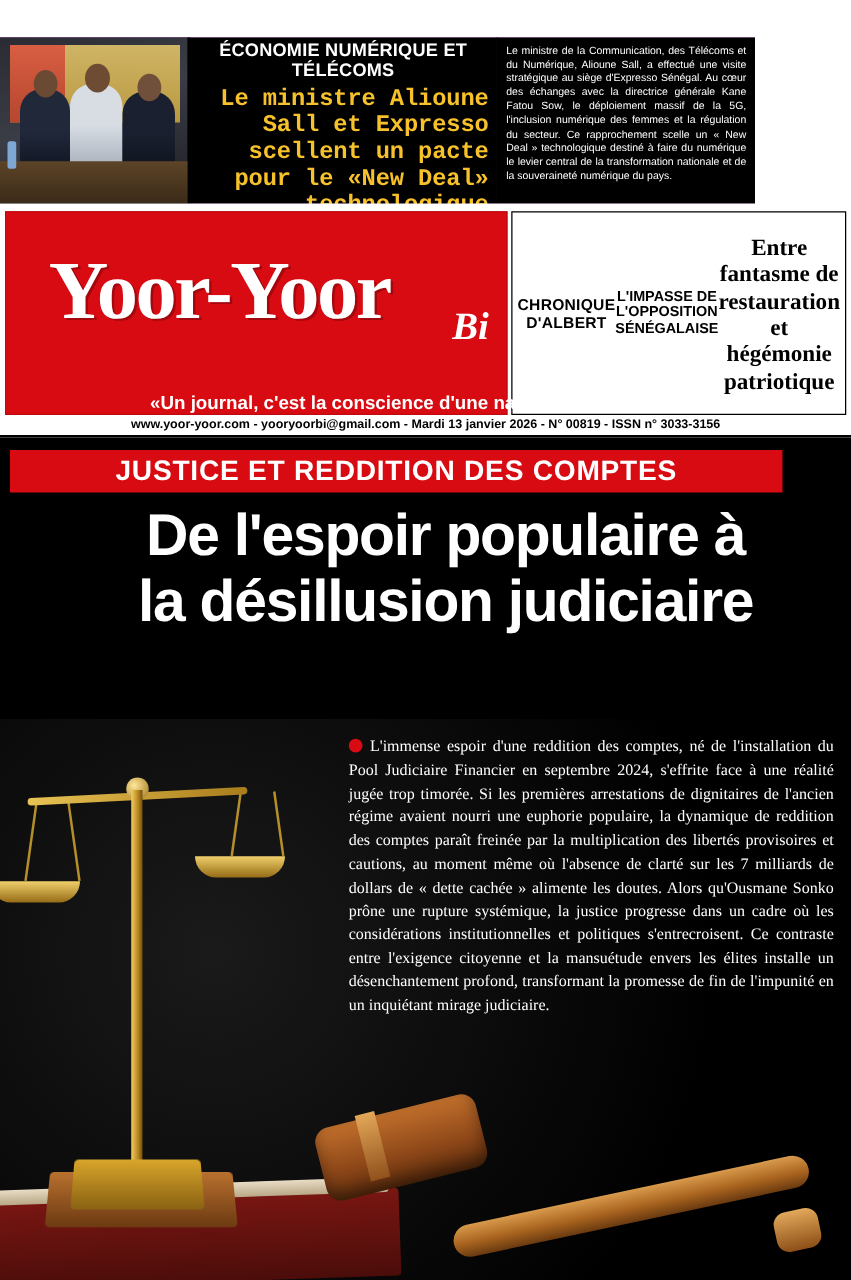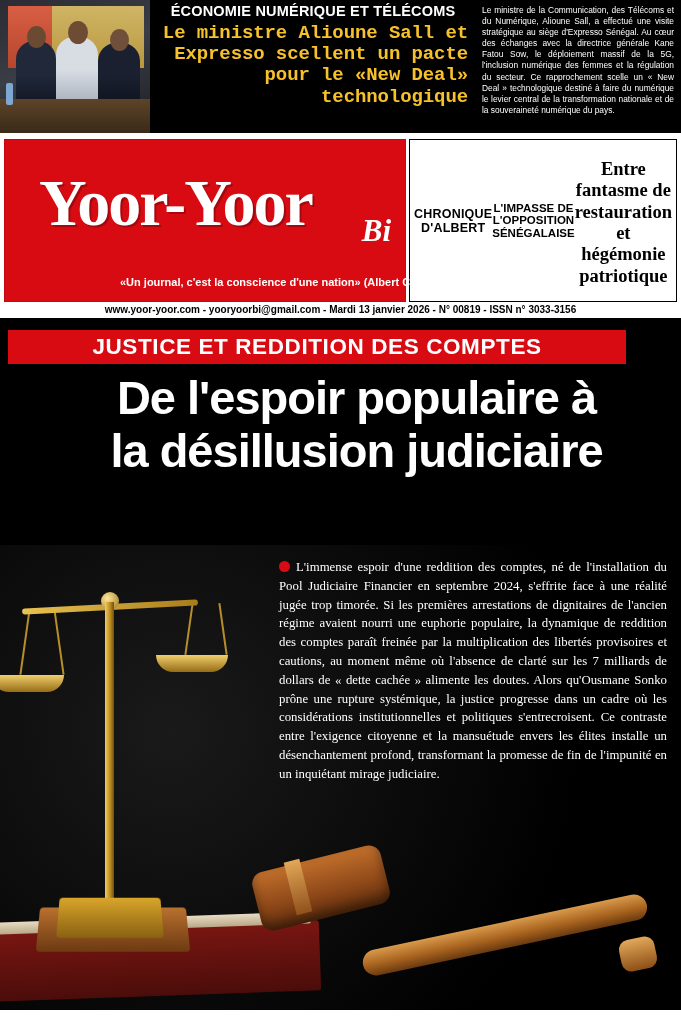--- a/index.html
+++ b/index.html
@@ -13,25 +13,26 @@
   .page {
     position: relative;
     width: 681px;
     height: 1024px;
     background: #ffffff;
   }
 
   
   .top-banner {
     position: relative;
-    width: 681px;
+    width: 604px;
     height: 133px;
     background: #a21caf;
     display: flex;
     align-items: stretch;
+    margin-top: 30px;
   }
   .tb-photo {
     width: 152px;
     height: 133px;
     position: relative;
     overflow: hidden;
     background: #0f0f16;
     border-right: 2px solid #000;
   }
   .tb-photo .wall {
@@ -158,23 +159,23 @@
     color: #ffffff;
     font-family: "Liberation Serif", serif;
     font-style: italic;
     font-weight: bold;
     font-size: 31px;
     line-height: 1;
   }
   .mh-motto {
     position: absolute;
     left: 115px;
-    bottom: 13px;
-    color: #ffffff;
-    font-size: 11px;
+    bottom: 0;
+    color: #ffffff;
+    font-size: 15px;
     font-weight: bold;
     white-space: nowrap;
   }
   .mh-right {
     flex: 1;
     margin: 3px 4px 0 3px;
     border: 1px solid #000;
     background: #ffffff;
     display: flex;
     align-items: center;

